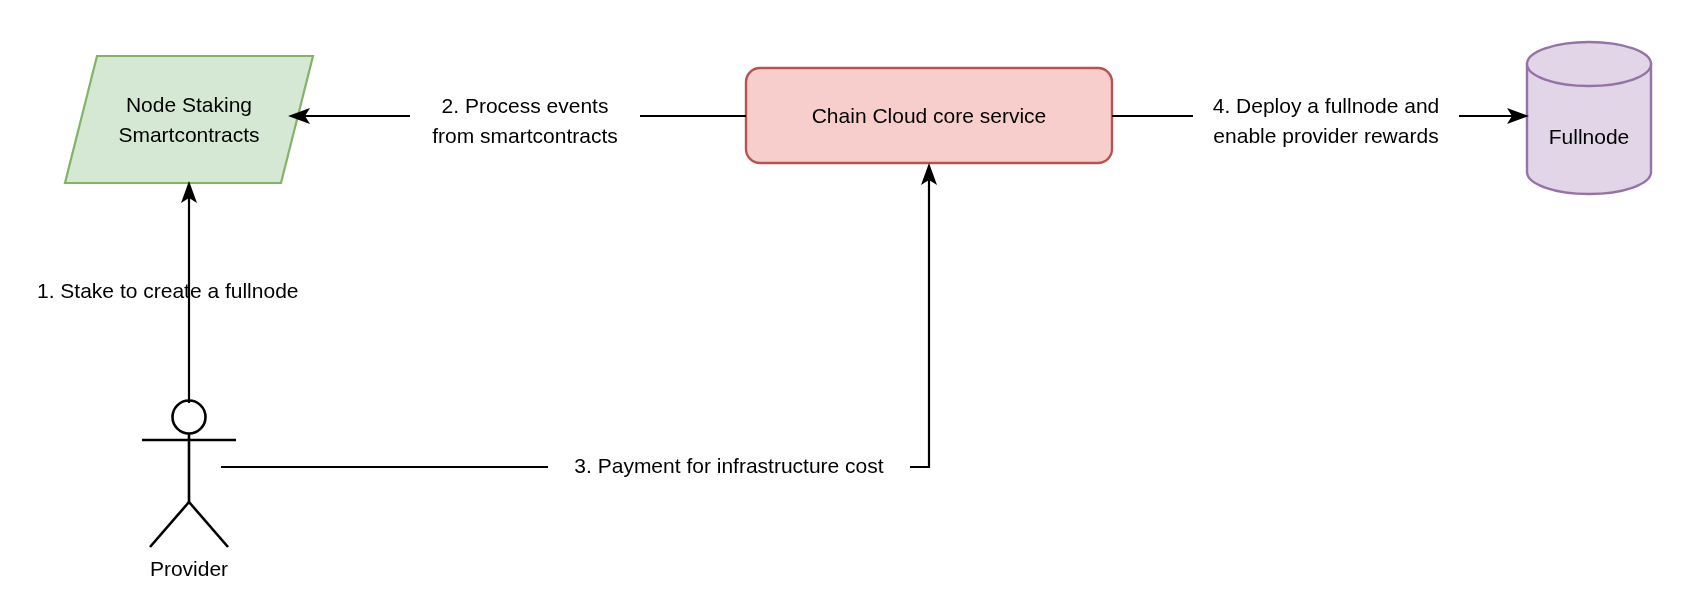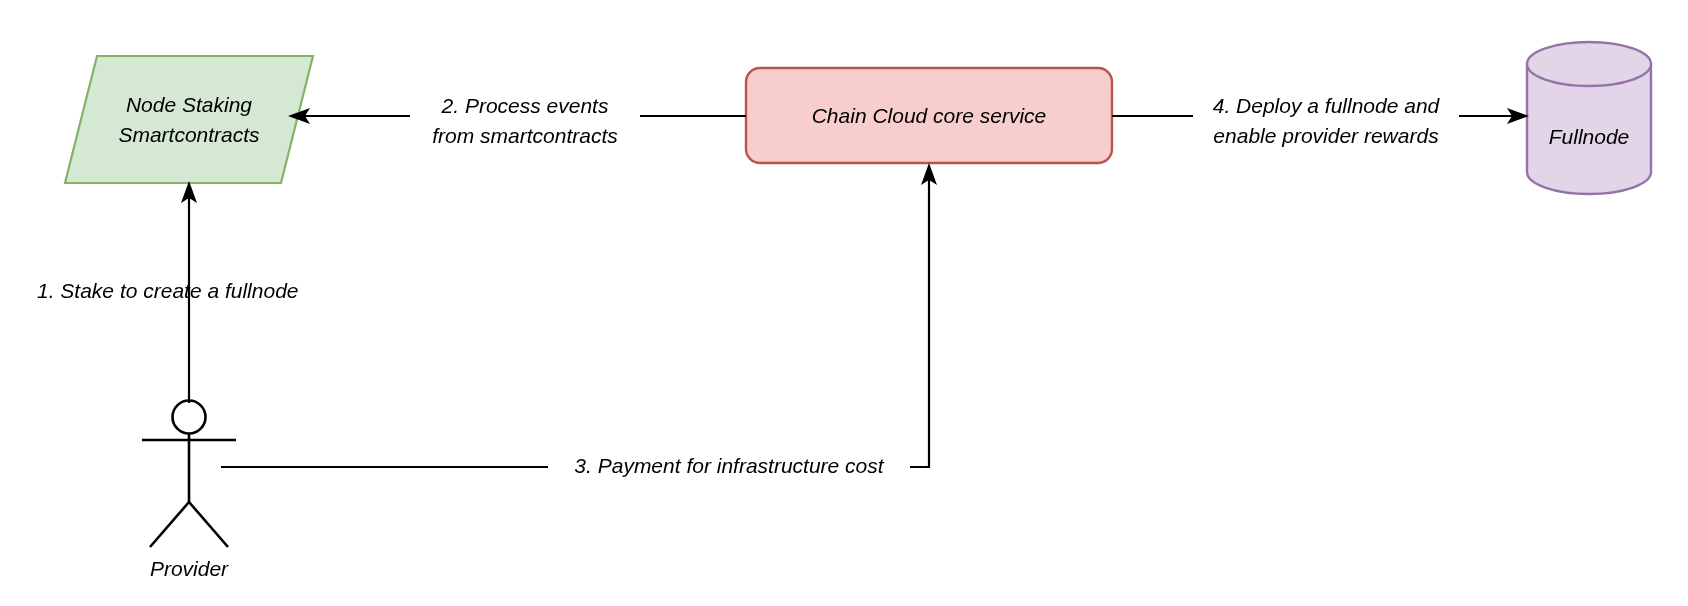--- a/index.html
+++ b/index.html
@@ -11,21 +11,20 @@
     width: 1688px;
     height: 606px;
     font-family: "Liberation Sans", sans-serif;
     overflow: hidden;
   }
   #diagram-root {
     position: relative;
     width: 1688px;
     height: 606px;
     background: #ffffff;
-    font-style: italic;
   }
   svg.diagram-canvas {
     position: absolute;
     left: 0;
     top: 0;
     width: 1688px;
     height: 606px;
     display: block;
   }
   .node-label,

